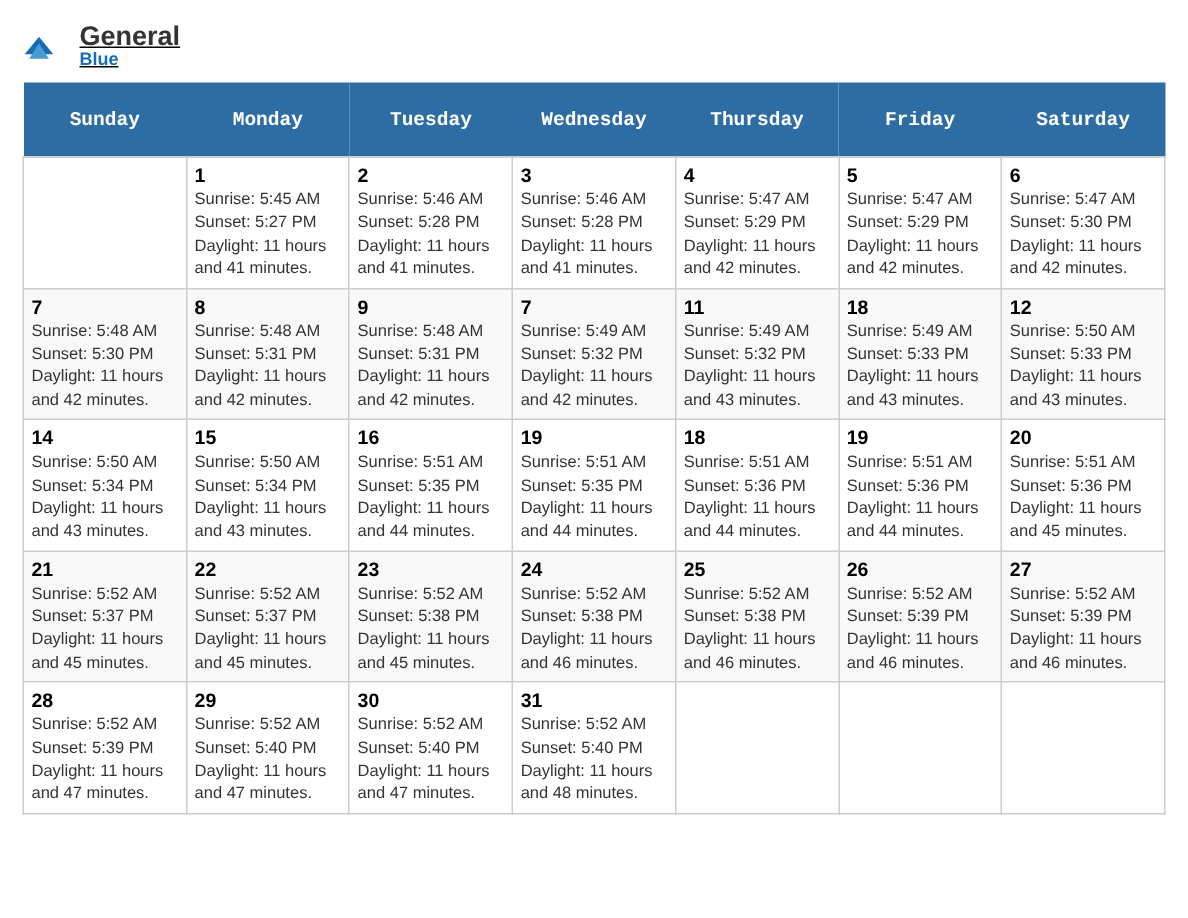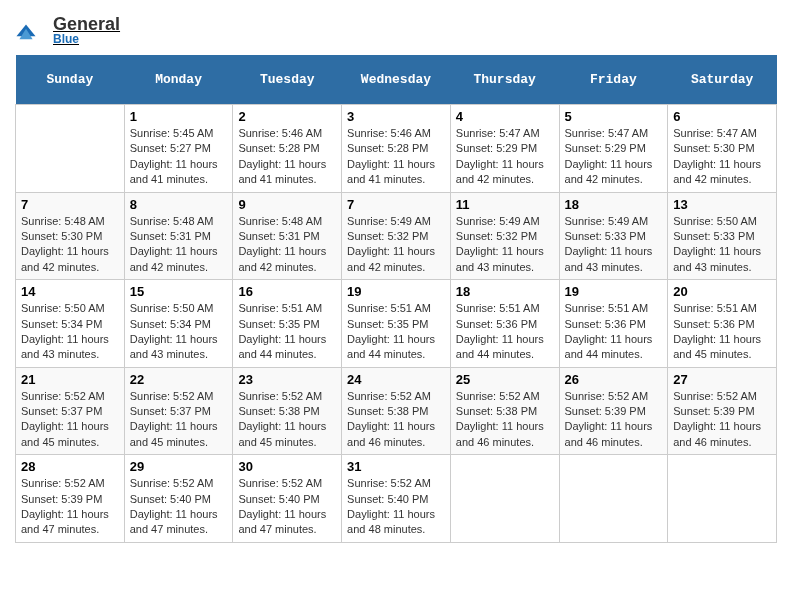--- a/index.html
+++ b/index.html
@@ -169,21 +169,21 @@
         </td>
         <td>
           <span class="day-num">11</span>
           <div class="day-info">Sunrise: 5:49 AM<br>Sunset: 5:32 PM<br>Daylight: 11 hours<br>and 43 minutes.</div>
         </td>
         <td>
           <span class="day-num">18</span>
           <div class="day-info">Sunrise: 5:49 AM<br>Sunset: 5:33 PM<br>Daylight: 11 hours<br>and 43 minutes.</div>
         </td>
         <td>
-          <span class="day-num">13</span>
+          <span class="day-num">12</span>
           <div class="day-info">Sunrise: 5:50 AM<br>Sunset: 5:33 PM<br>Daylight: 11 hours<br>and 43 minutes.</div>
         </td>
       </tr>
       <tr>
         <td>
           <span class="day-num">14</span>
           <div class="day-info">Sunrise: 5:50 AM<br>Sunset: 5:34 PM<br>Daylight: 11 hours<br>and 43 minutes.</div>
         </td>
         <td>
           <span class="day-num">15</span>

